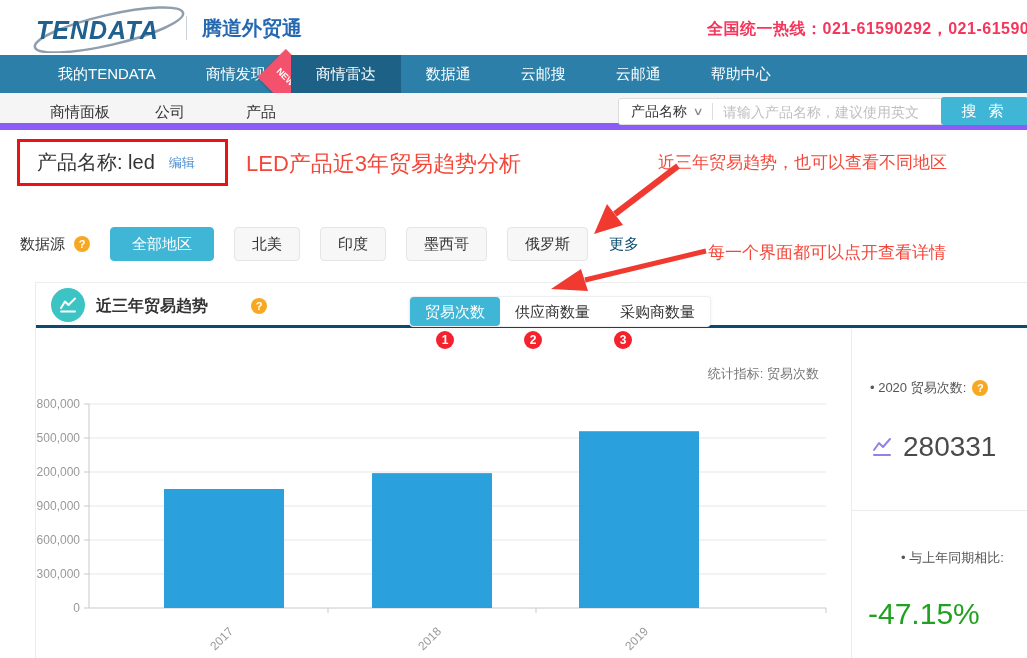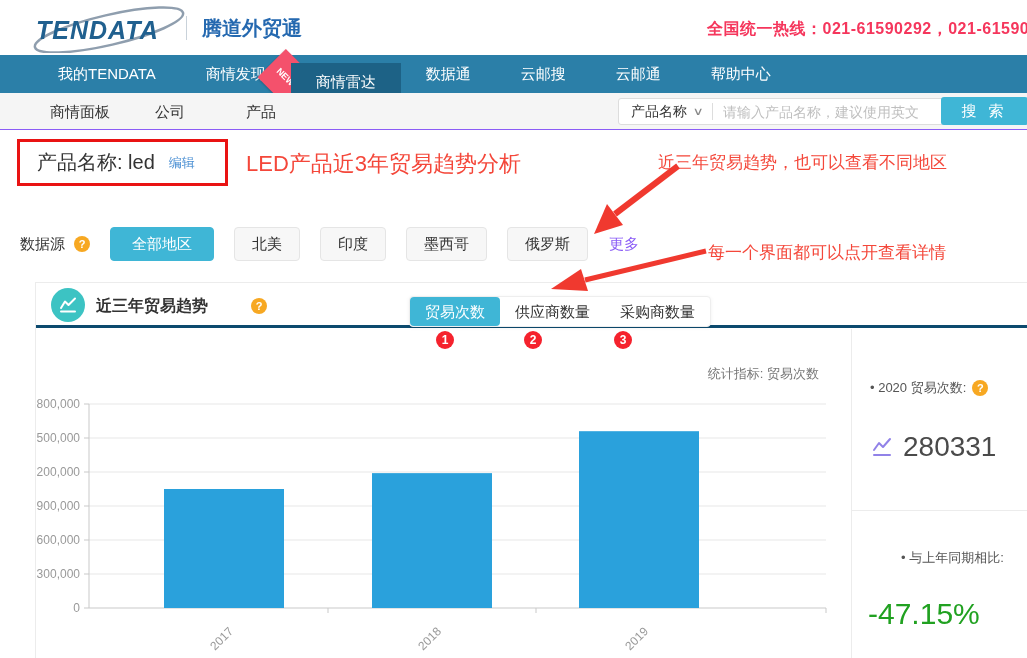--- a/index.html
+++ b/index.html
@@ -13,25 +13,25 @@
   .logo-text { position:absolute; left:6px; top:7px; font-size:25px; font-weight:bold; font-style:italic; color:#20608f; letter-spacing:1px; }
   .logo-swoosh { position:absolute; left:-4px; top:-4px; }
   .logo-divider { position:absolute; left:186px; top:16px; width:1px; height:24px; background:#c9d2da; }
   .brand-name { position:absolute; left:202px; top:15px; font-size:20px; font-weight:bold; color:#2569b0; }
   .hotline { position:absolute; left:707px; top:19px; font-size:16px; font-weight:bold; color:#f5365c; white-space:nowrap; letter-spacing:0.5px; }
 
   
   .nav { position:absolute; left:0; top:55px; width:1027px; height:38px; background:#2b7fa8; display:flex; }
   .nav-item { position:relative; line-height:38px; padding:0 25px; color:#fff; font-size:15px; cursor:pointer; white-space:nowrap; }
   .nav-item.first { margin-left:33px; }
-  .nav-item.active { background:#1d6286;margin-top:8px; }
+  .nav-item.active { background:#1d6286; }
   .new-badge { position:absolute; top:2px; right:-14px; background:#f4516c; color:#fff; font-size:9px; font-weight:bold; padding:1px 9px; transform:rotate(45deg); box-shadow:0 1px 2px rgba(0,0,0,.2); }
 
   
-  .subnav { position:absolute; left:0; top:93px; width:1027px; height:37px; background:#f5f5f5; border-bottom:1px solid #8b5cf6; }
+  .subnav { position:absolute; left:0; top:93px; width:1027px; height:37px; background:#f5f5f5; border-bottom:7px solid #8b5cf6; }
   .subnav-item { position:absolute; top:0; line-height:37px; font-size:15px; color:#333; cursor:pointer; }
   .search-box { position:absolute; left:618px; top:5px; width:349px; height:27px; background:#fff; border:1px solid #ddd; border-radius:3px; display:flex; align-items:center; }
   .search-cat { display:flex; align-items:center; gap:7px; padding:0 10px 0 12px; font-size:14px; color:#333; cursor:pointer; }
   .chevron { font-size:11px; color:#888; transform:scaleX(1.4); }
   .search-sep { width:1px; height:17px; background:#ddd; }
   .search-input { flex:1; border:none; outline:none; padding:0 10px; font-size:14px; color:#333; background:transparent; font-family:inherit; }
   .search-input::placeholder { color:#bfbfbf; }
   .search-btn { position:absolute; left:941px; top:4px; width:87px; height:28px; background:#3fb6d6; color:#fff; border:none; border-radius:3px; font-size:15px; letter-spacing:4px; cursor:pointer; font-family:inherit; }
 
   
@@ -42,21 +42,21 @@
   .anno-note1 { position:absolute; left:658px; top:151px; font-size:17px; color:#f4473a; }
   .anno-note2 { position:absolute; left:708px; top:241px; font-size:17px; color:#f4473a; }
   .arrows { position:absolute; left:0; top:0; width:1027px; height:658px; pointer-events:none; }
 
   
   .filter-row { position:absolute; left:20px; top:227px; height:34px; display:flex; align-items:center; }
   .filter-label { font-size:15px; color:#333; margin-right:9px; }
   .qicon { display:inline-flex; width:16px; height:16px; border-radius:50%; background:#f7a822; color:#fff; font-size:11px; font-weight:bold; align-items:center; justify-content:center; cursor:pointer; flex:0 0 auto; }
   .region-btn { height:34px; margin-left:20px; padding:0 17px; background:#f7f7f7; border:1px solid #e5e5e5; border-radius:4px; font-size:15px; color:#333; cursor:pointer; font-family:inherit; }
   .region-btn.active { background:#3fb6d6; border-color:#3fb6d6; color:#fff; padding:0 21px; }
-  .more-link { margin-left:21px; font-size:15px; color:#8b5cf6; cursor:pointer; }
+  .more-link { margin-left:21px; font-size:15px; color:#0c4a6e; cursor:pointer; }
 
   
   .card { position:absolute; left:35px; top:282px; width:992px; height:377px; background:#fff; border:1px solid #ececec; border-right:none; border-bottom:none; }
   .card-header { position:relative; height:45px; border-bottom:3px solid #0c4a6e; }
   .trend-icon { position:absolute; left:15px; top:5px; width:34px; height:34px; border-radius:50%; background:#3cc3c3; display:flex; align-items:center; justify-content:center; }
   .card-title { position:absolute; left:60px; top:0; line-height:45px; font-size:16px; font-weight:bold; color:#333; }
   .card-title-q { position:absolute; left:215px; top:15px; }
   .tab-group { position:absolute; left:373px; top:13px; height:31px; display:flex; background:#fff; border:1px solid #eee; border-radius:4px; box-shadow:0 1px 4px rgba(0,0,0,.06); z-index:2; }
   .tab { line-height:29px; padding:0 15px; font-size:15px; color:#333; cursor:pointer; white-space:nowrap; }
   .tab.active { background:#3fb6d6; color:#fff; border-radius:4px; }

